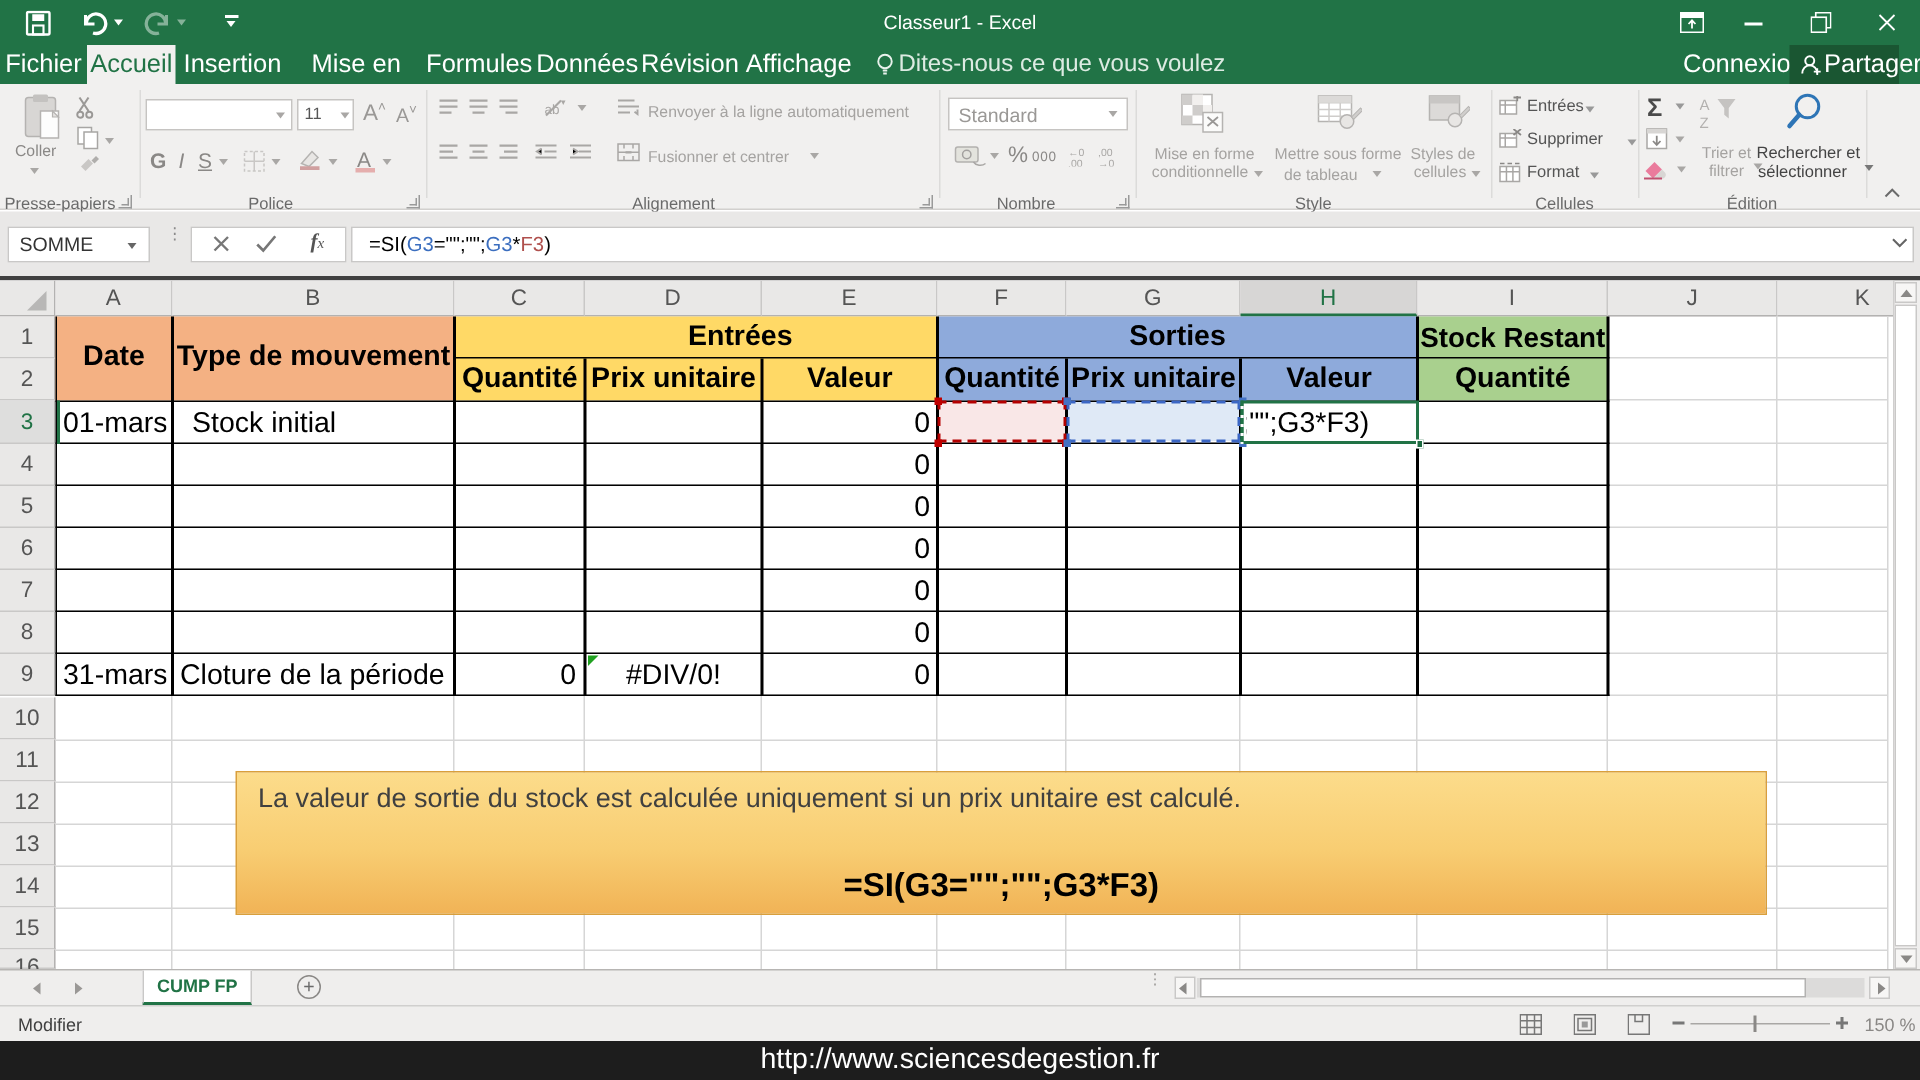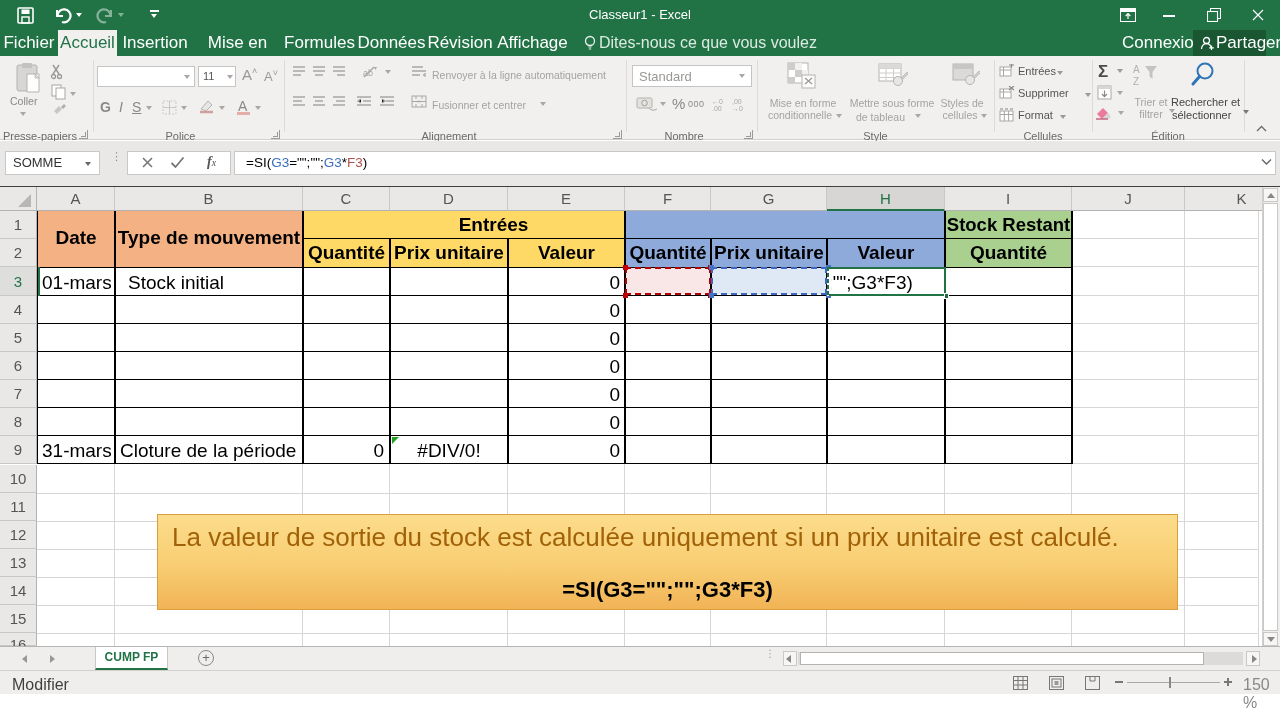--- a/index.html
+++ b/index.html
@@ -18,30 +18,30 @@
 .glabel { position:absolute; top:74px; font-size:11px; color:#6a6a6a; text-align:center; }
 .glaunch { position:absolute; top:74px; width:9px; height:9px; border-right:1px solid #9a9a9a; border-bottom:1px solid #9a9a9a; }
 .glaunch:after { content:""; position:absolute; right:1px; bottom:1px; width:4px; height:4px; border-right:1px solid #9a9a9a; border-bottom:1px solid #9a9a9a; }
 .ric { position:absolute; color:#a9a7a5; font-size:12px; }
 .rtxt { position:absolute; color:#a5a3a1; font-size:10.5px; white-space:nowrap; }
 .rtxtd { position:absolute; color:#444; font-size:11px; white-space:nowrap; }
 .caret { position:absolute; width:0; height:0; border-left:3.5px solid transparent; border-right:3.5px solid transparent; border-top:4px solid #a9a7a5; }
 .caretd { border-top-color:#777; }
 .inbox { position:absolute; background:#fff; border:1px solid #c6c4c2; }
 
-#fbar { left:0; top:141px; width:1280px; height:46px; background:#e9e8e7; border-bottom:1px solid #404040; }
+#fbar { left:0; top:141px; width:1280px; height:46px; background:#e9e8e7; border-bottom:3px solid #404040; }
 
 #grid { left:0; top:187px; width:1262px; height:459px; background:#fff; overflow:hidden; }
 .colhead { position:absolute; top:0; height:24px; background:#e9e8e7; color:#555; font-size:15px; text-align:center; line-height:24px; border-right:1px solid #c9c8c7; border-bottom:1px solid #b3b2b1; }
 .rowhead { position:absolute; left:0; width:37px; background:#e9e8e7; color:#555; font-size:15px; text-align:center; border-right:1px solid #b3b2b1; border-bottom:1px solid #c9c8c7; }
 .cell { position:absolute; font-size:19px; color:#000; white-space:nowrap; overflow:hidden; }
 .gl { position:absolute; background:#d6d6d6; }
 
 #sheetbar { left:0; top:646px; width:1280px; height:24px; background:#efeeed; border-top:1px solid #b7b5b3; }
-#statusbar { left:0; top:670px; width:1280px; height:24px; background:#efeeed; border-top:1px solid #d0cfce; color:#3f3f3f; font-size:16px; }
+#statusbar { left:0; top:670px; width:1280px; height:24px; background:#efeeed; border-top:1px solid #d0cfce; color:#3f3f3f; font-size:12px; }
 #urlbar { left:0; top:694px; width:1280px; height:26px; background:#1d1d1d; color:#fff; font-size:19px; text-align:center; line-height:26px; }
 
 #vscroll { left:1262px; top:187px; width:18px; height:459px; background:#f0efee; border-left:1px solid #d0cfce; }
 </style>
 </head>
 <body>
 <div id="app">
 
 <div id="titlebar" class="abs">
 
@@ -434,20 +434,21 @@
   <div class="abs" style="left:37px;top:219.5px;width:1036px;height:1.8px;background:#000"></div>
   <div class="abs" style="left:37px;top:247.5px;width:1036px;height:1.8px;background:#000"></div>
   <div class="abs" style="left:37px;top:275.5px;width:1036px;height:1.8px;background:#000"></div>
 
   <div class="cell" style="left:37px;top:40px;width:78px;text-align:center;font-weight:bold">Date</div>
   <div class="cell" style="left:115px;top:40px;width:188px;text-align:center;font-weight:bold">Type de mouvement</div>
   <div class="cell" style="left:303px;top:27px;width:381px;text-align:center;font-weight:bold">Entrées</div>
   <div class="cell" style="left:303px;top:55px;width:87px;text-align:center;font-weight:bold">Quantité</div>
   <div class="cell" style="left:390px;top:55px;width:118px;text-align:center;font-weight:bold">Prix unitaire</div>
   <div class="cell" style="left:508px;top:55px;width:117px;text-align:center;font-weight:bold">Valeur</div>
+  <div class="cell" style="left:625px;top:27px;width:320px;text-align:center;font-weight:bold">Sorties</div>
   <div class="cell" style="left:625px;top:55px;width:86px;text-align:center;font-weight:bold">Quantité</div>
   <div class="cell" style="left:711px;top:55px;width:116px;text-align:center;font-weight:bold">Prix unitaire</div>
   <div class="cell" style="left:827px;top:55px;width:118px;text-align:center;font-weight:bold">Valeur</div>
   <div class="cell" style="left:945px;top:27px;width:127px;text-align:center;font-weight:bold;font-size:18.5px">Stock Restant</div>
   <div class="cell" style="left:945px;top:55px;width:127px;text-align:center;font-weight:bold">Quantité</div>
 
   <div class="cell" style="left:42px;top:85px;width:69px;text-align:center">01-mars</div>
   <div class="cell" style="left:128px;top:85px;width:180px">Stock initial</div>
   <div class="cell" style="left:510px;top:85px;width:110px;text-align:right">0</div>
   <div class="cell" style="left:510px;top:113px;width:110px;text-align:right">0</div>
@@ -477,21 +478,21 @@
   <div class="abs" style="left:708.5px;top:105.5px;width:5px;height:5px;background:#4472c4"></div>
   <div class="abs" style="left:825.5px;top:105.5px;width:5px;height:5px;background:#4472c4"></div>
 
   <div class="abs" style="left:828px;top:81px;width:117px;height:26px;background:#fff"></div>
   <div class="abs" style="left:827px;top:80px;width:119px;height:29px;border:2px solid #217346"></div>
   <div class="abs" style="left:827px;top:80px;width:2px;height:29px;background:repeating-linear-gradient(180deg,#217346 0 4px,#fff 4px 6px)"></div>
   <div class="cell" style="left:831px;top:85px;width:112px"><span style="display:inline-block;margin-left:-3.5px">;</span>"";G3*F3)</div>
   <div class="abs" style="left:943.5px;top:106px;width:5.5px;height:5.5px;background:#1e6a41;border:1px solid #fff"></div>
 
   <div class="abs" style="left:157px;top:327px;width:1021px;height:96px;background:linear-gradient(180deg,#fcdc8b 0%,#f8cd72 55%,#f1b356 100%);border:1px solid #d99f3c"></div>
-  <div class="abs" style="left:172px;top:335px;font-size:26px;color:#a16207">La valeur de sortie du stock est calculée uniquement si un prix unitaire est calculé.</div>
+  <div class="abs" style="left:172px;top:335px;font-size:18px;color:#404040">La valeur de sortie du stock est calculée uniquement si un prix unitaire est calculé.</div>
   <div class="abs" style="left:157px;top:390px;width:1021px;text-align:center;font-size:22px;font-weight:bold;color:#000">=SI(G3="";"";G3*F3)</div>
 </div>
 
 <div id="vscroll" class="abs"></div>
 <div class="abs" style="left:1263px;top:188px;width:15px;height:14px;background:#f7f6f5;border:1px solid #c9c8c7"></div>
 <div class="abs" style="left:1266.5px;top:193px;width:0;height:0;border-left:4px solid transparent;border-right:4px solid transparent;border-bottom:5px solid #8a8886"></div>
 <div class="abs" style="left:1263px;top:203px;width:15px;height:428px;background:#fff;border:1px solid #c9c8c7"></div>
 <div class="abs" style="left:1263px;top:632px;width:15px;height:14px;background:#f7f6f5;border:1px solid #c9c8c7"></div>
 <div class="abs" style="left:1266.5px;top:637px;width:0;height:0;border-left:4px solid transparent;border-right:4px solid transparent;border-top:5px solid #8a8886"></div>
 
@@ -528,14 +529,15 @@
     <path d="M5 0.5 v4.5 h5 v-4.5" fill="none" stroke="#777"></path>
   </svg>
   <div class="abs" style="left:1115px;top:10px;width:8px;height:1.5px;background:#777"></div>
   <div class="abs" style="left:1127px;top:11px;width:93px;height:1px;background:#a9a7a5"></div>
   <div class="abs" style="left:1169px;top:6px;width:2px;height:11px;background:#8a8886"></div>
   <div class="abs" style="left:1224px;top:10px;width:8px;height:1.5px;background:#777"></div>
   <div class="abs" style="left:1227px;top:6.5px;width:1.5px;height:8.5px;background:#777"></div>
   <div class="abs" style="left:1243px;top:5px;color:#8a8886">150 %</div>
 </div>
 
+<div id="urlbar" class="abs">http://www.sciencesdegestion.fr</div>
 
 </div>
 
 </body></html>

